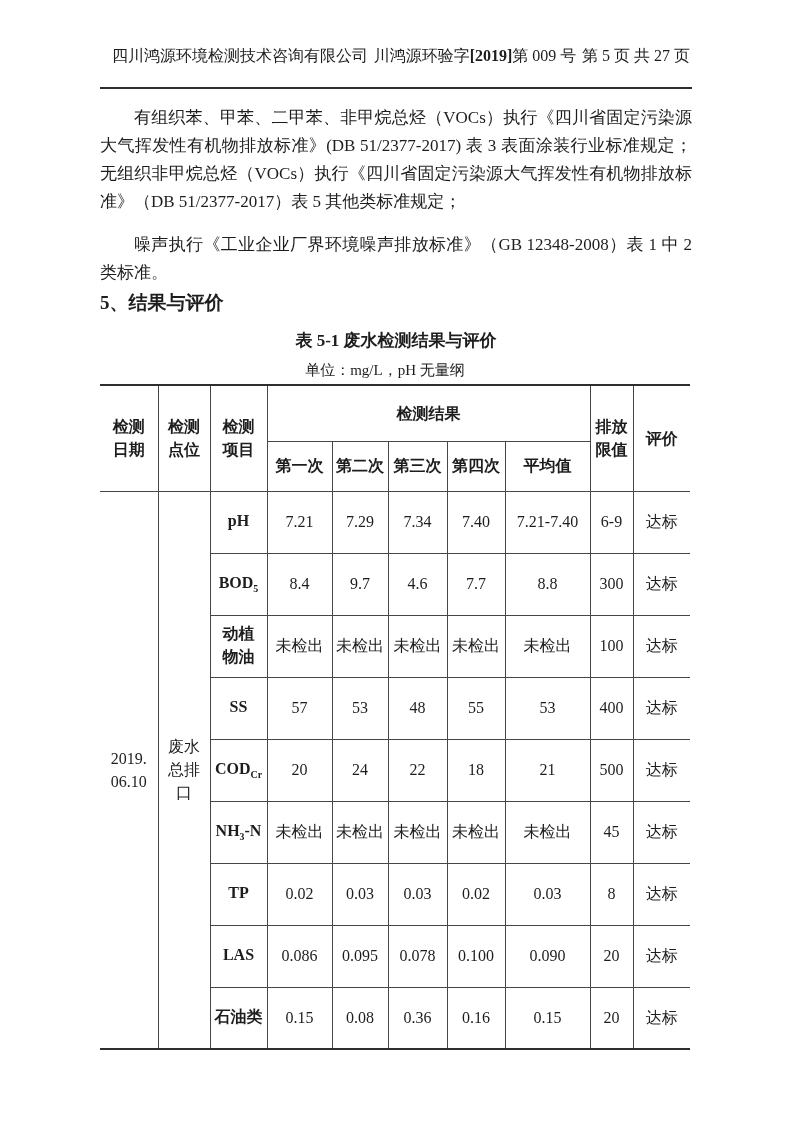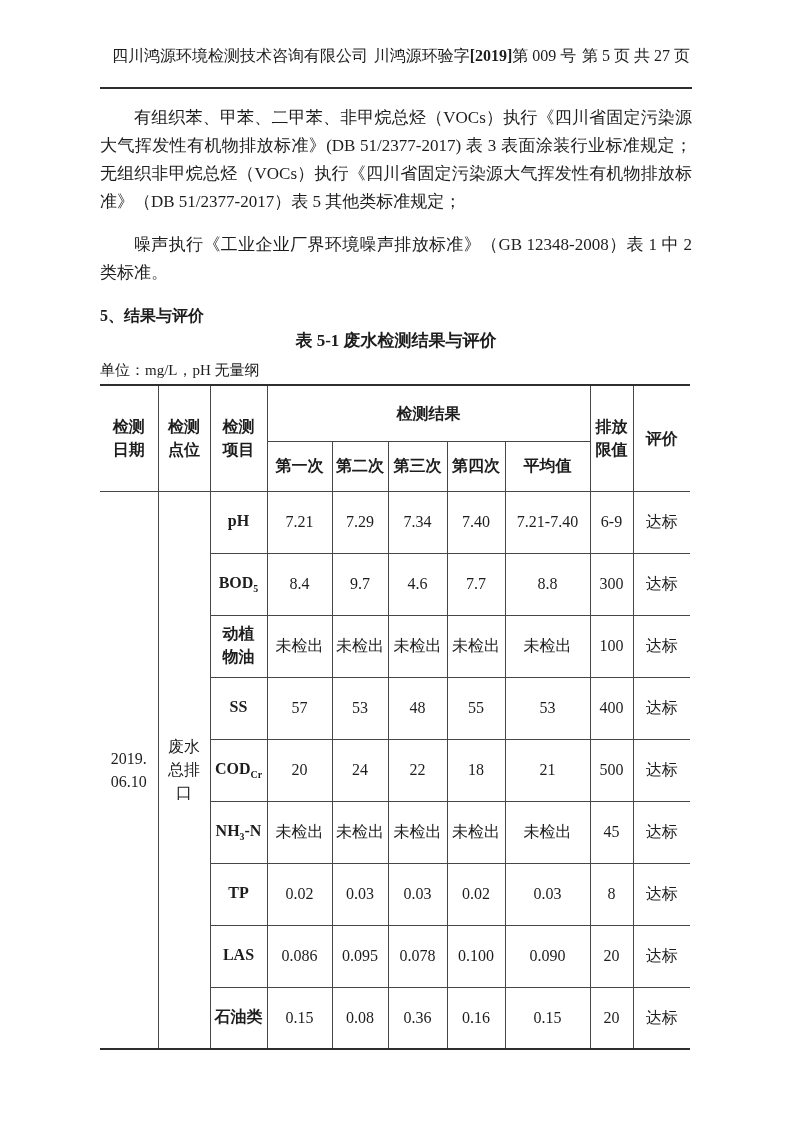--- a/index.html
+++ b/index.html
@@ -17,23 +17,23 @@
     border-bottom: 2px solid #2e2e2e; white-space: nowrap;
   }
   .doc-header .bold-mid { font-weight: bold; }
 
   p.body-text {
     margin: 15px 0 0 0; font-size: 17px; line-height: 28px;
     text-align: justify; text-indent: 2em;
   }
   p.body-text.second { margin-top: 15px; }
 
-  .section-heading { margin-top: 19px; font-size: 16px; font-weight: bold; }
-  .table-title { margin-top: 2px; text-align: center; font-size: 17px; font-weight: bold; }
-  .unit-note { margin-top: 9px; text-align: left; padding-right: 22px; font-size: 15px; }
+  .section-heading { margin-top: 3px; font-size: 19px; font-weight: bold; }
+  .table-title { margin-top: 13px; text-align: center; font-size: 17px; font-weight: bold; }
+  .unit-note { margin-top: 9px; text-align: center; padding-right: 22px; font-size: 15px; }
 
   table.results {
     margin-top: 4px; border-collapse: collapse; table-layout: fixed;
     width: 590px; text-align: center; font-size: 16px;
     border-top: 2px solid #2e2e2e; border-bottom: 2px solid #2e2e2e;
   }
   th, td {
     border: 1px solid #464646; vertical-align: middle;
     padding: 2px; line-height: 1.45; font-weight: normal;
     overflow: hidden;

